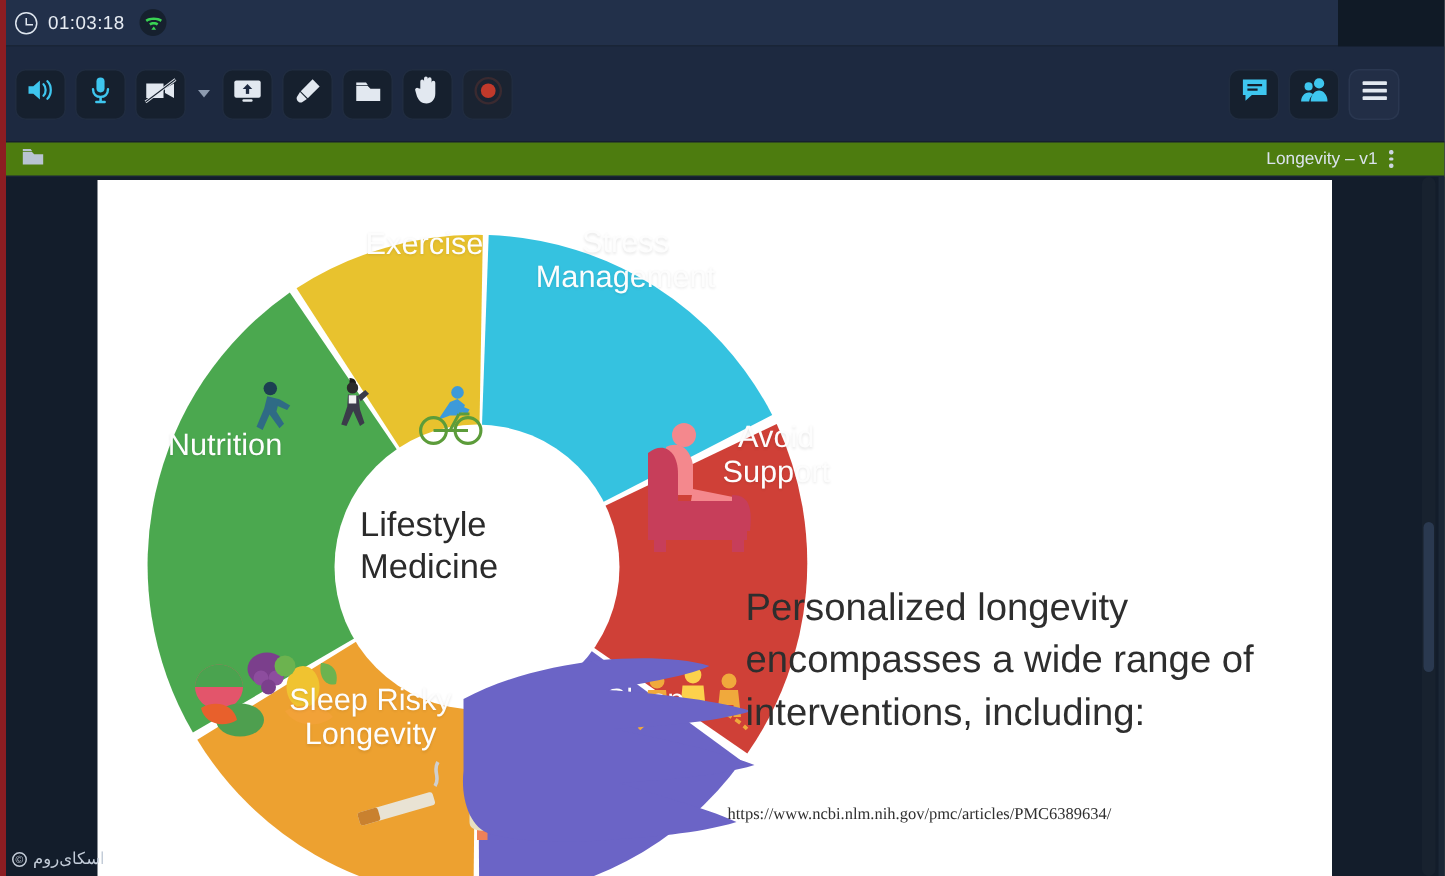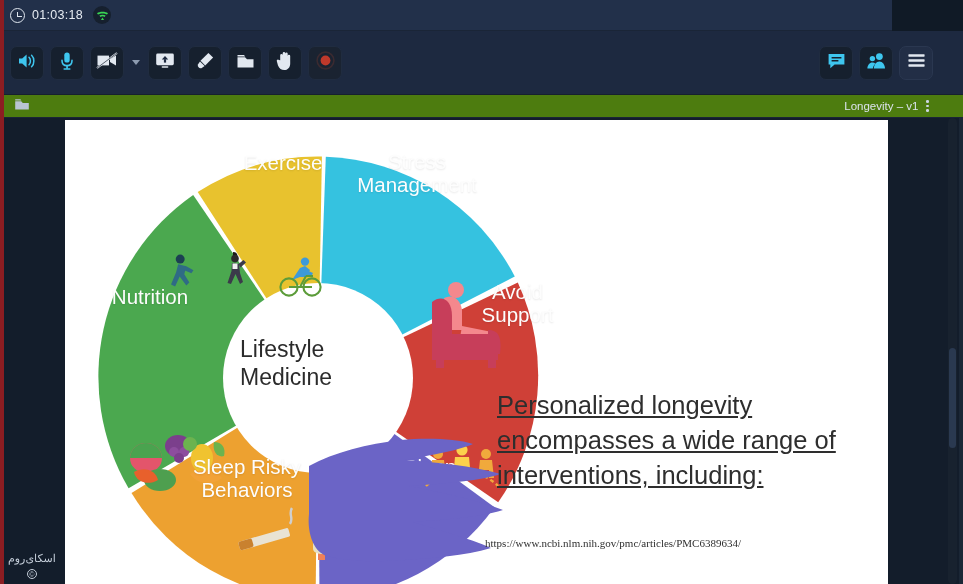--- a/index.html
+++ b/index.html
@@ -86,36 +86,36 @@
   .lbl-avoid      { left: 92px;  top: 340px; width: 180px; }
   .lbl-sleep      { left: 300px; top: 340px; width: 130px; }
   .hub-label {
     position: absolute; left: 175px; top: 220px; width: 170px; text-align: left;
     color: #2b2b2b; font-size: 23px; line-height: 1.2;
   }
 
   
   .body-text {
     position: absolute; left: 432px; top: 268px; width: 370px;
-    color: #2e2e2e; font-size: 25.5px; line-height: 1.38; font-weight: 400; text-decoration: underline;
+    color: #2e2e2e; font-size: 25.5px; line-height: 1.38; font-weight: 400;
   }
   .refs {
     position: absolute; left: 420px; top: 414px; width: 400px; 
     color: #2f2f2f; font-family: "Liberation Serif", serif; font-size: 11px; line-height: 1.65;
   }
   .refs div { white-space: nowrap; }
 
   
   .annot { position: absolute; left: 240px; top: 288px; width: 230px; height: 180px; pointer-events: none; }
 
   
   .watermark {
     position: absolute; left: 8px; bottom: 5px; z-index: 30;
     color: #c3ccd8; font-size: 11px; direction: rtl;
-    display: flex; align-items: center; gap: 4px; flex-direction: column;
+    display: flex; align-items: center; gap: 4px;
   }
   .wm-c { border: 1px solid #c3ccd8; border-radius: 50%; width: 10px; height: 10px;
           font-size: 7px; line-height: 9px; text-align: center; }
 
   
   .scroll-track { position: absolute; right: 6px; top: 118px; width: 9px; height: 466px; background: #18222f; border-radius: 5px; }
   .scroll-thumb { position: absolute; left: 1px; top: 230px; width: 7px; height: 100px; background: #2a3950; border-radius: 4px; }
   .outer-rail { position: absolute; right: 0; top: 118px; width: 4px; height: 466px; background: #1b2736; }
 </style>
 </head>
@@ -389,21 +389,21 @@
           <span>Stress</span><br>
           <span>Management</span>
         </div>
         <div class="seg-label lbl-nutrition">Nutrition</div>
         <div class="seg-label lbl-social">
           <span>Avoid</span><br>
           <span>Support</span>
         </div>
         <div class="seg-label lbl-avoid">
           <span>Sleep Risky</span><br>
-          <span>Behaviors</span>
+          <span>Longevity</span>
         </div>
         <div class="seg-label lbl-sleep">Sleep</div>
 
         <div class="hub-label">
           <span>Lifestyle</span><br>
           <span>Medicine</span>
         </div>
 
         <div class="annot">
           <svg width="230" height="180" viewBox="0 0 230 180">

